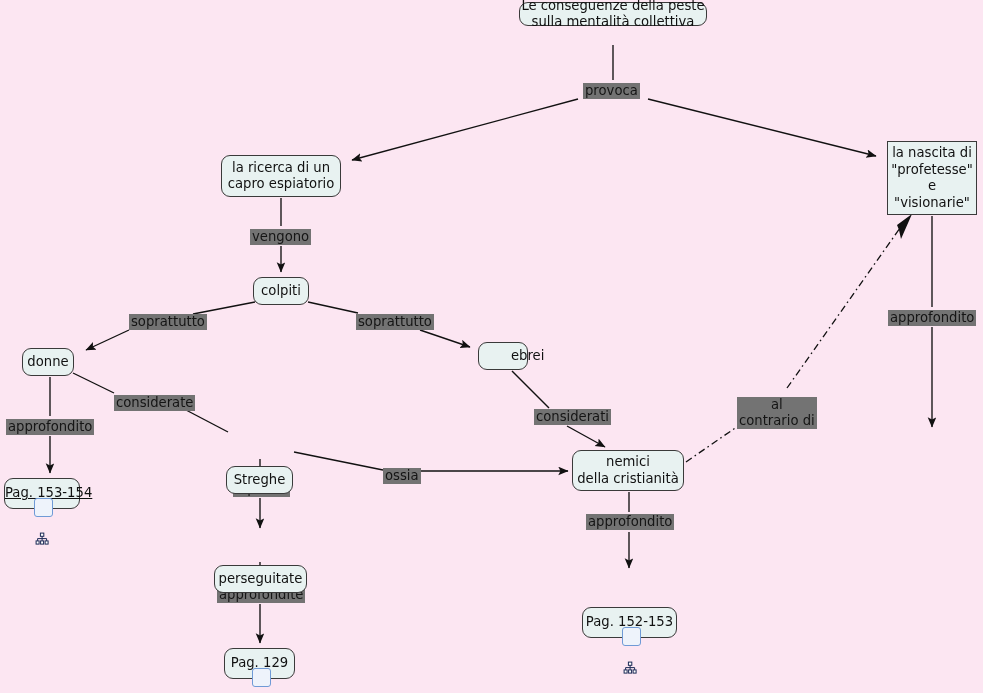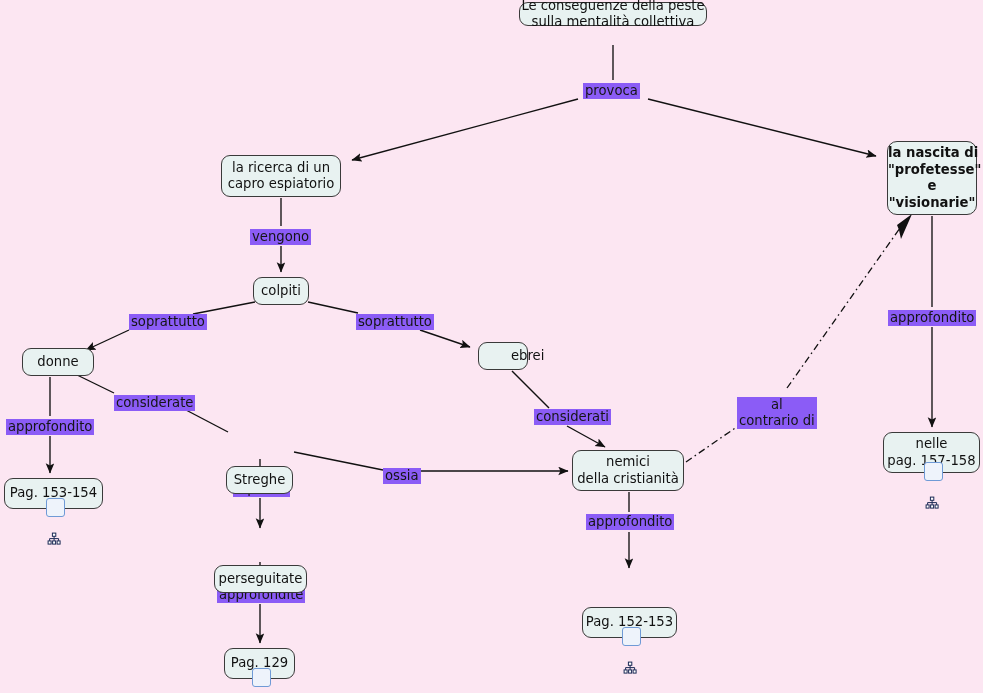--- a/index.html
+++ b/index.html
@@ -38,34 +38,33 @@
     line-height: 16.5px;
     text-align: center;
     display: flex;
     flex-direction: column;
     align-items: center;
     justify-content: center;
     white-space: pre;
     z-index: 3;
   }
   .node.sharp {
-    border-radius: 10px;
-    font-weight: bold;
+    border-radius: 0;
   }
   .node .label {
     display: block;
     width: 100%;
   }
   .edge-label {
     position: absolute;
     color: #151515;
     font-size: 13.2px;
     line-height: 16px;
     text-align: center;
-    background: #8b5cf6;
+    background: #737373;
     white-space: pre;
     z-index: 2;
     padding: 0 2px;
   }
   
   .res-icon {
     position: absolute;
     width: 17px;
     height: 17px;
     bottom: -9px;
@@ -154,42 +153,42 @@
     <span class="label">la nascita di
 "profetesse"
 e
 "visionarie"</span>
   </div>
 
   <div class="node" style="left:253px;top:277px;width:56px;height:28px;">
     <span class="label">colpiti</span>
   </div>
 
-  <div class="node" style="left:22px;top:348px;width:72px;height:28px;justify-content:center;">
+  <div class="node" style="left:22px;top:348px;width:52px;height:28px;justify-content:center;">
     <span class="label">donne</span>
   </div>
 
   <div class="node" style="left:478px;top:342px;width:50px;height:28px;padding-left:32px;">
     <span class="label">ebrei</span>
   </div>
 
   <div class="node" style="left:226px;top:430px;width:67px;height:28px;margin-top:36px;">
     <span class="label">Streghe</span>
   </div>
 
   <div class="node" style="left:572px;top:450px;width:112px;height:41px;">
     <span class="label">nemici
 della cristianità</span>
   </div>
 
   <div class="node" style="left:214px;top:533px;width:93px;height:28px;margin-top:32px;">
     <span class="label">perseguitate</span>
   </div>
 
-  <div class="node" style="left:4px;top:478px;width:99px;height:31px;">
+  <div class="node" style="left:4px;top:478px;width:76px;height:31px;text-decoration:underline;">
     <span class="label">Pag. 153-154</span>
     <span class="res-icon">
       <svg width="14" height="14" viewBox="0 0 14 14">
         <rect x="5.4" y="1.1" width="3.4" height="3.2" fill="#ffffff" stroke="#1b2a56" stroke-width="1"></rect>
         <path d="M7.1,4.3 L7.1,6.6 M2.6,6.6 L11.6,6.6 M2.6,6.6 L2.6,8.9 M7.1,6.6 L7.1,8.9 M11.6,6.6 L11.6,8.9" stroke="#1b2a56" stroke-width="1" fill="none"></path>
         <rect x="1.1" y="8.9" width="3" height="3.2" fill="#ffffff" stroke="#1b2a56" stroke-width="1"></rect>
         <rect x="5.6" y="8.9" width="3" height="3.2" fill="#ffffff" stroke="#1b2a56" stroke-width="1"></rect>
         <rect x="10.1" y="8.9" width="3" height="3.2" fill="#ffffff" stroke="#1b2a56" stroke-width="1"></rect>
       </svg>
     </span>
@@ -208,33 +207,20 @@
     </span>
   </div>
 
   <div class="node" style="left:224px;top:648px;width:71px;height:31px;">
     <span class="label">Pag. 129</span>
     <span class="res-icon">
       
     </span>
   </div>
 
-  <div class="node" style="left:883px;top:432px;width:97px;height:41px;">
-    <span class="label">nelle
-pag. 157-158</span>
-    <span class="res-icon">
-      <svg width="14" height="14" viewBox="0 0 14 14">
-        <rect x="5.4" y="1.1" width="3.4" height="3.2" fill="#ffffff" stroke="#1b2a56" stroke-width="1"></rect>
-        <path d="M7.1,4.3 L7.1,6.6 M2.6,6.6 L11.6,6.6 M2.6,6.6 L2.6,8.9 M7.1,6.6 L7.1,8.9 M11.6,6.6 L11.6,8.9" stroke="#1b2a56" stroke-width="1" fill="none"></path>
-        <rect x="1.1" y="8.9" width="3" height="3.2" fill="#ffffff" stroke="#1b2a56" stroke-width="1"></rect>
-        <rect x="5.6" y="8.9" width="3" height="3.2" fill="#ffffff" stroke="#1b2a56" stroke-width="1"></rect>
-        <rect x="10.1" y="8.9" width="3" height="3.2" fill="#ffffff" stroke="#1b2a56" stroke-width="1"></rect>
-      </svg>
-    </span>
-  </div>
 
   <div class="edge-label" style="left:583px;top:83px;">provoca</div>
 
   <div class="edge-label" style="left:250px;top:229px;">vengono</div>
 
   <div class="edge-label" style="left:129px;top:314px;">soprattutto</div>
 
   <div class="edge-label" style="left:356px;top:314px;">soprattutto</div>
 
   <div class="edge-label" style="left:114px;top:395px;">considerate</div>

